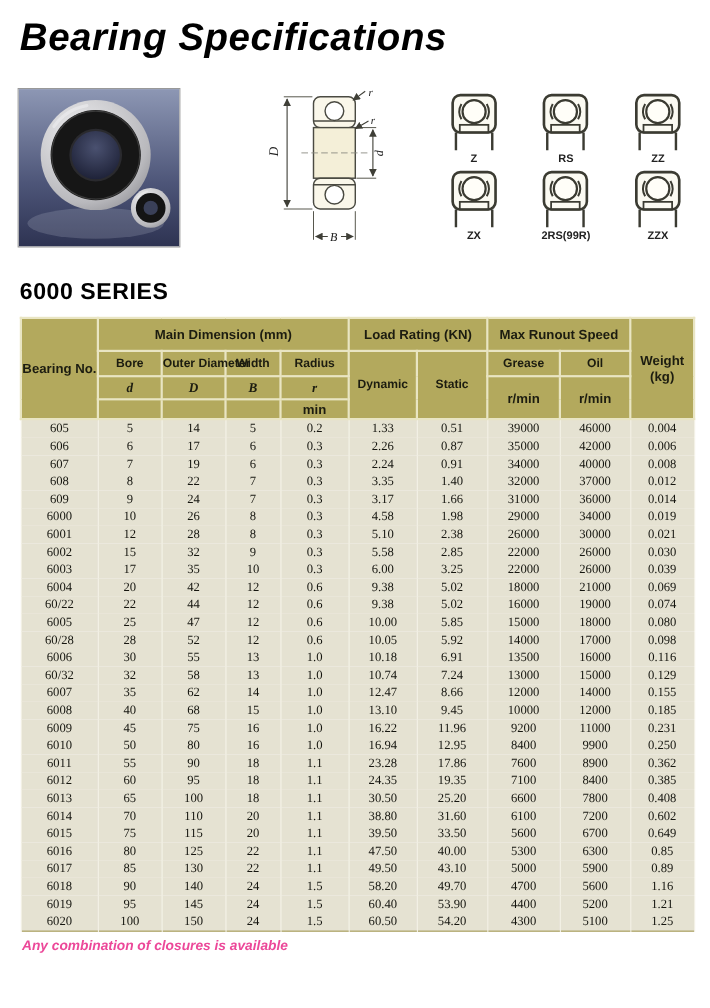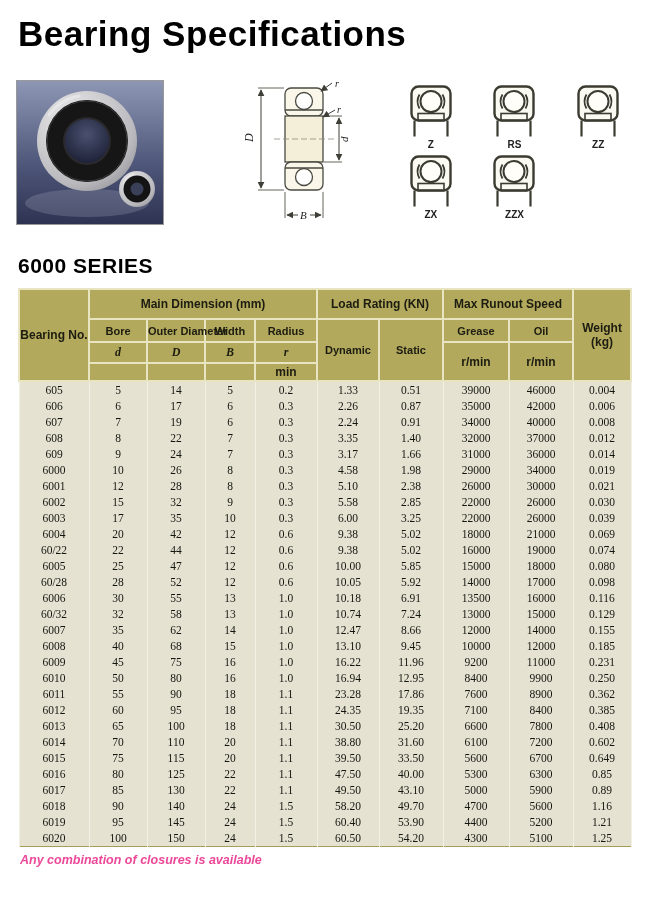--- a/index.html
+++ b/index.html
@@ -12,21 +12,21 @@
   }
   *{margin:0;padding:0;box-sizing:border-box;}
   html,body{background:#ffffff;}
   .page{
     width:645px;height:916px;background:#ffffff;overflow:hidden;
     font-family:"Liberation Sans",sans-serif;color:var(--ink);position:relative;
   }
   
   .main-title{
     margin:14px 0 12px 18px;
-    font-size:35px;font-weight:bold;letter-spacing:.5px;
+    font-size:35px;font-weight:bold;font-style:italic;letter-spacing:.5px;
     color:#000;
   }
   
   .media-row{display:flex;align-items:flex-start;margin:26px 16px 0 16px;height:154px;}
   .photo-wrap{width:148px;height:145px;border:1px solid #999;}
   .diagram-wrap{margin-left:76px;width:116px;height:152px;}
   .closures{margin-left:44px;width:252px;display:grid;grid-template-columns:repeat(3,1fr);column-gap:22px;row-gap:4px;padding-top:4px;}
   .closure-cell{display:flex;flex-direction:column;align-items:center;}
   .closure-cell svg{width:46px;height:54px;}
   .closure-label{font-size:10px;font-weight:bold;color:#222;margin-top:1px;}
@@ -188,20 +188,26 @@
       <div class="closure-cell">
         <svg>
             <use href="#sym-bearing-icon"></use>
           </svg>
         <span class="closure-label">ZX</span>
       </div>
       <div class="closure-cell">
         <svg>
             <use href="#sym-bearing-icon"></use>
           </svg>
+        <span class="closure-label">2RS(99R)</span>
+      </div>
+      <div class="closure-cell">
+        <svg>
+            <use href="#sym-bearing-icon"></use>
+          </svg>
         <span class="closure-label">ZZX</span>
       </div>
     </div>
   </div>
 
   <h2 class="series-heading">6000 SERIES</h2>
 
   <table class="spec-table">
     <colgroup>
       <col style="width:70px">

